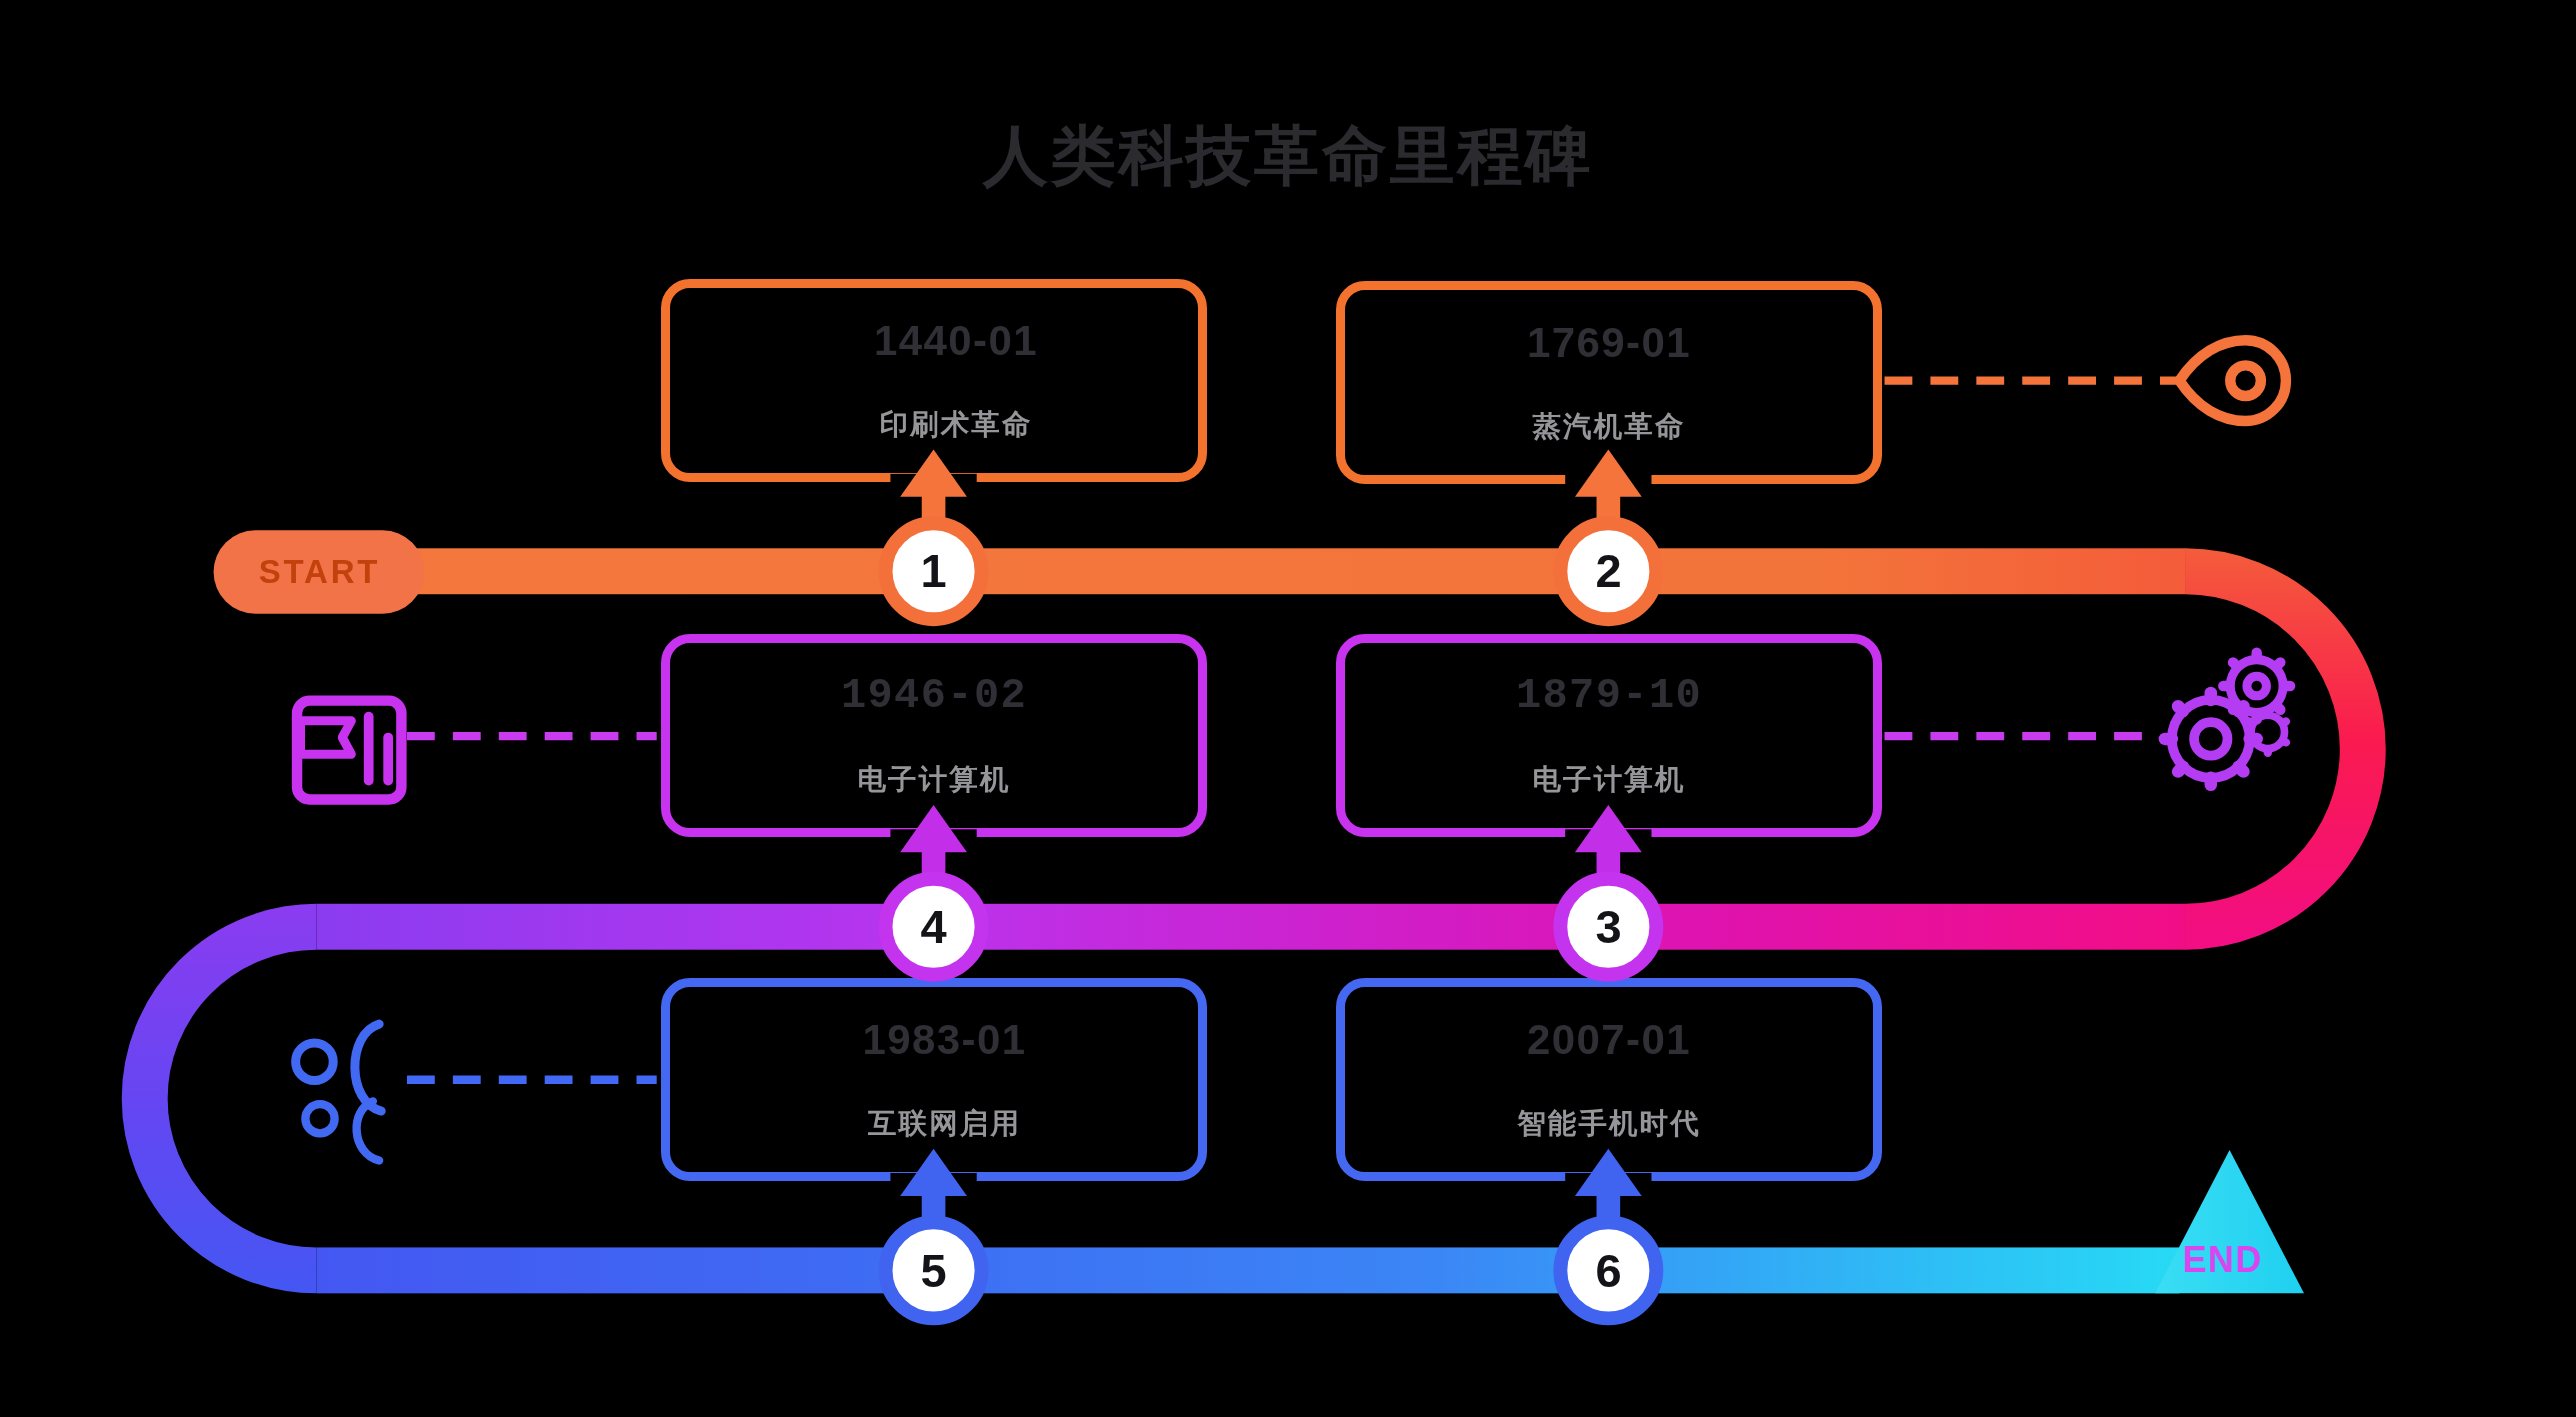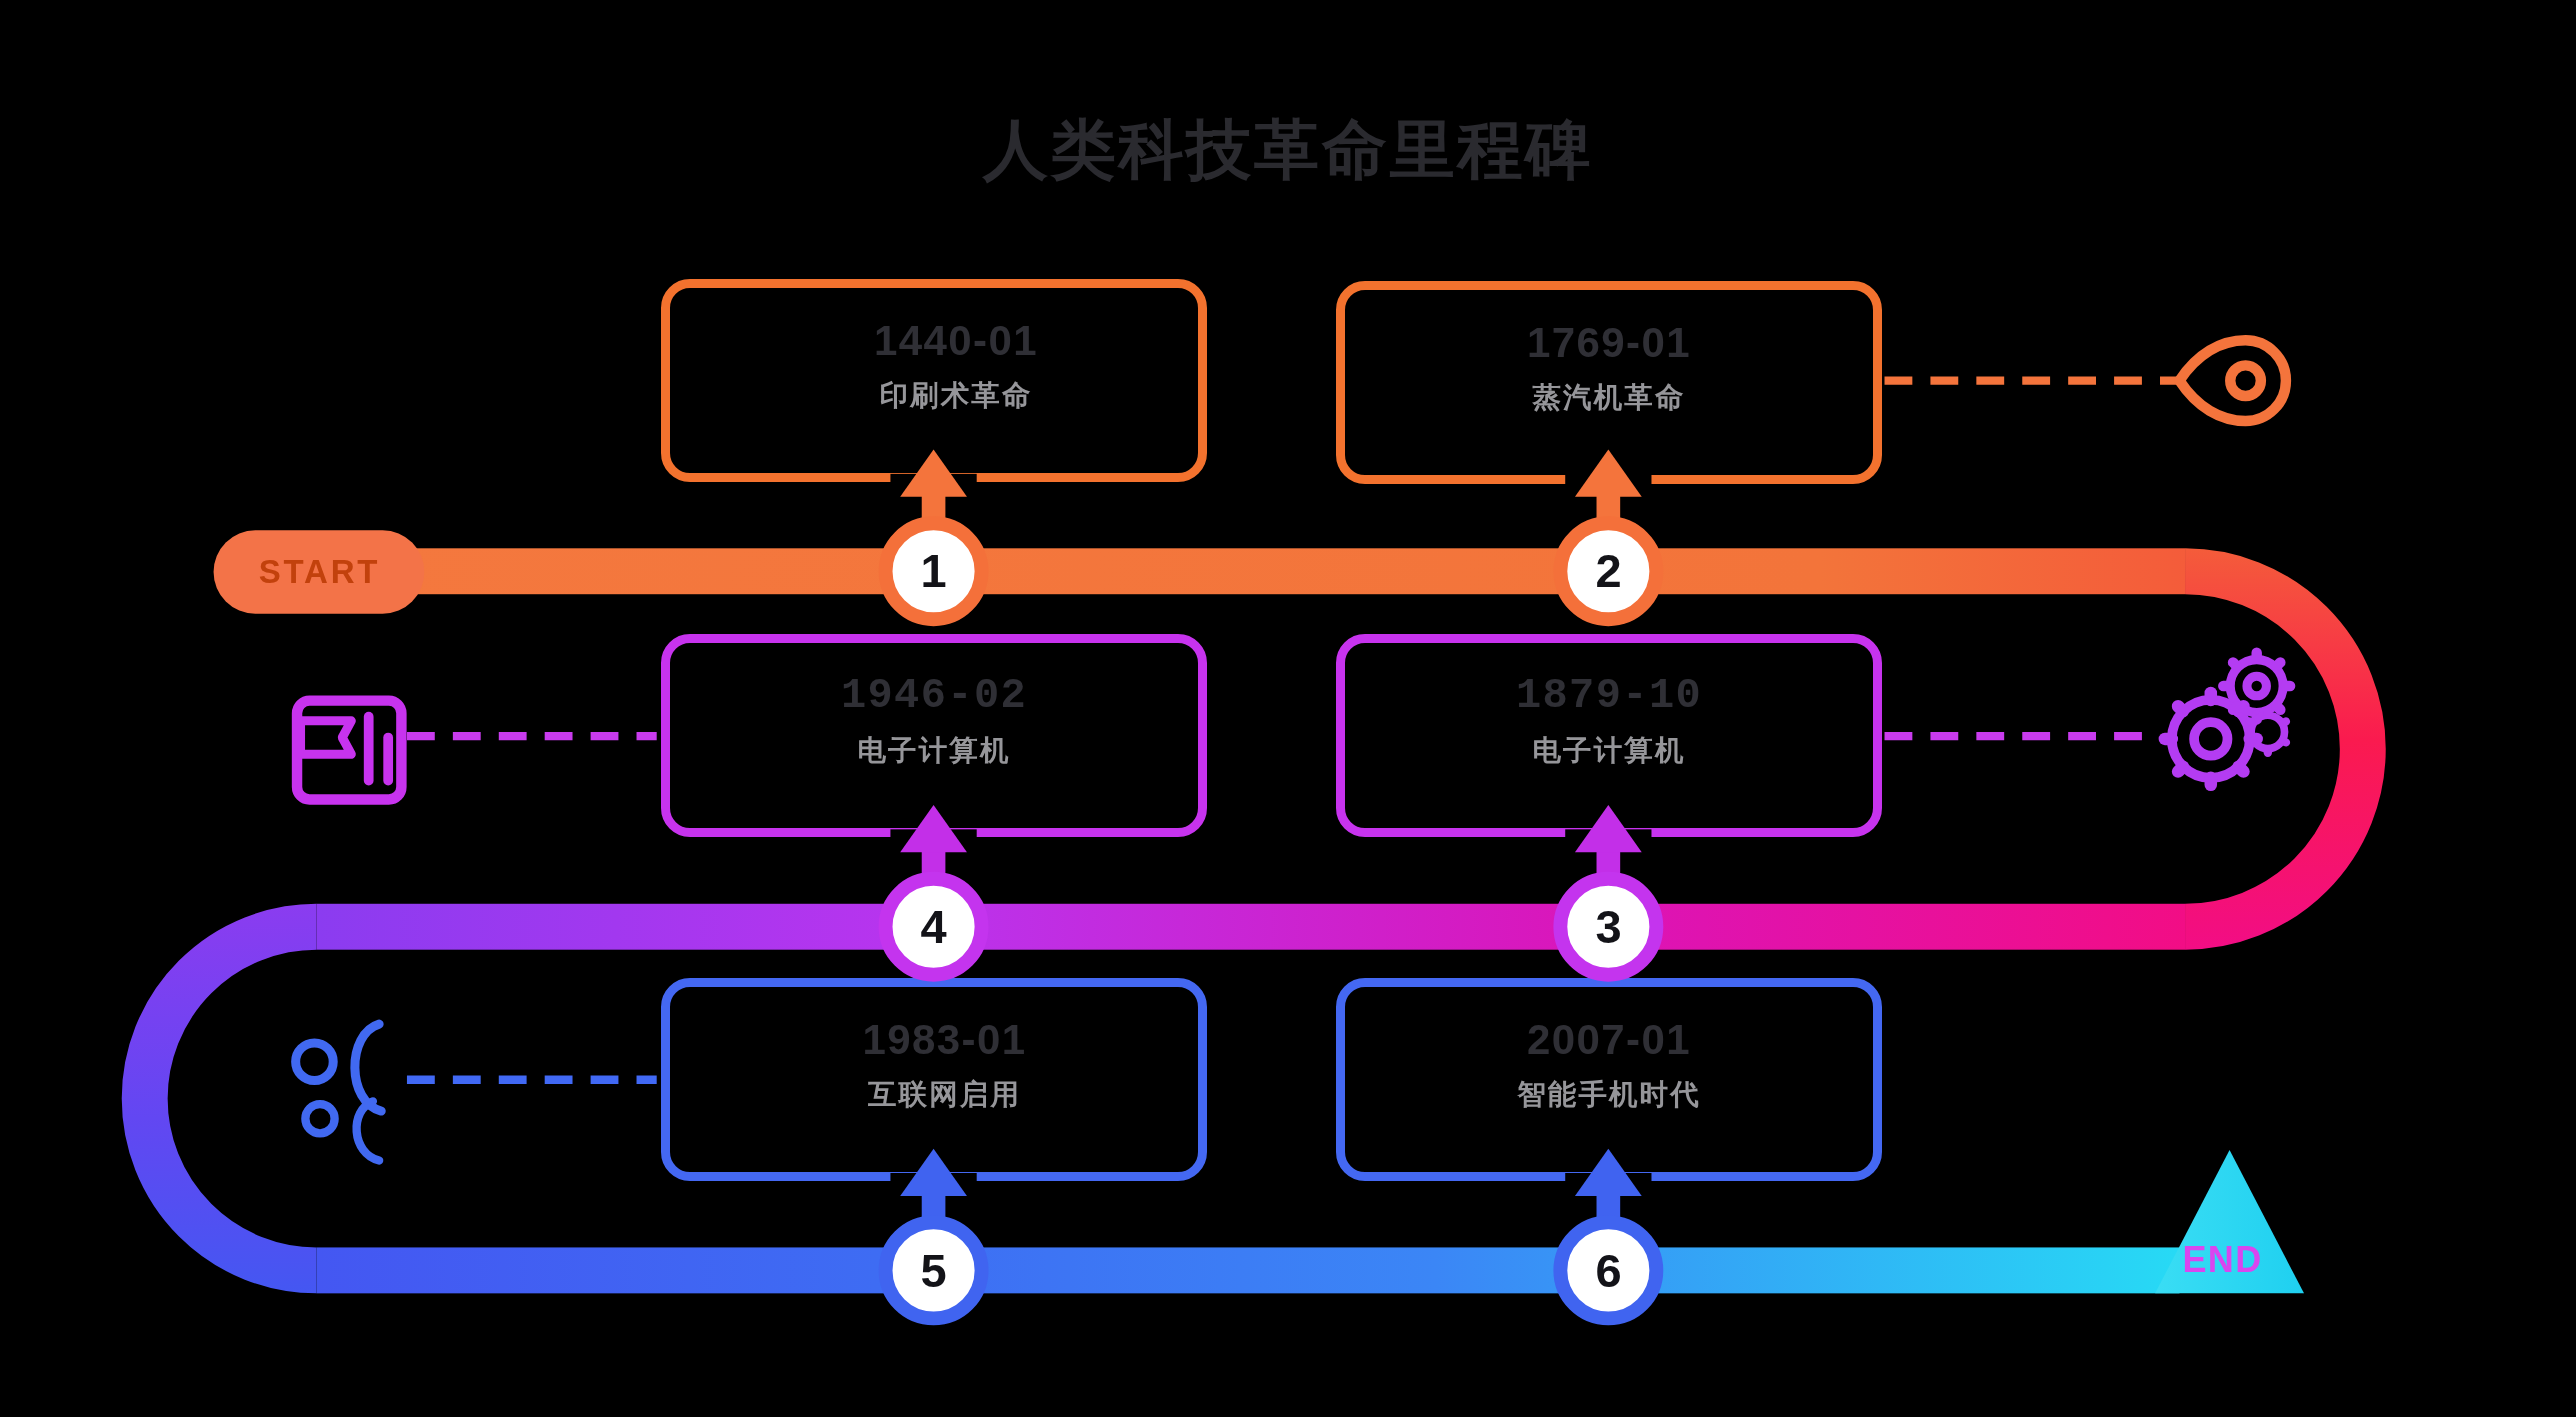--- a/index.html
+++ b/index.html
@@ -2,32 +2,32 @@
 <html style="font-size:11px"><head>
 <meta charset="utf-8">
 <style>
   html,body{margin:0;padding:0;background:#000;}
   body{
     width:2576px;height:1418px;position:relative;overflow:hidden;
     font-family:"Liberation Sans","DejaVu Sans",sans-serif;
   }
   .abs{position:absolute;}
   #page-title{
-    left:0;top:106px;width:100%;text-align:center;
+    left:0;top:112px;width:100%;text-align:center;
     font-size:65px;font-weight:bold;letter-spacing:2.8px;color:#2a2a2f;
   }
   .milestone-box{
     position:absolute;width:546px;height:203px;border-radius:29px;
     border:9px solid;box-sizing:border-box;text-align:center;
   }
   .mb-orange{border-color:#F3722E;}
   .mb-magenta{border-color:#C733EE;font-family:Liberation Mono, monospace;}
   .mb-blue{border-color:#4468F2;}
   .mb-date{margin-top:29px;font-size:42px;font-weight:bold;color:#2f2f35;letter-spacing:1.4px;}
-  .mb-label{margin-top:12px;font-size:28.5px;font-weight:bold;color:#96969a;letter-spacing:2.1px;}
+  .mb-label{margin-top:41px;font-size:28.5px;font-weight:bold;color:#96969a;letter-spacing:2.1px;}
   #paths-svg{left:0;top:0;z-index:5;}
   .num{
     position:absolute;width:111px;height:111px;line-height:111px;text-align:center;
     font-size:47px;font-weight:bold;color:#131318;z-index:8;
   }
   #start-label{
     left:214px;top:530px;width:211px;height:83px;line-height:83px;text-align:center;
     color:#c2410c;font-size:33px;font-weight:bold;letter-spacing:2.8px;z-index:8;
   }
   #end-label{

